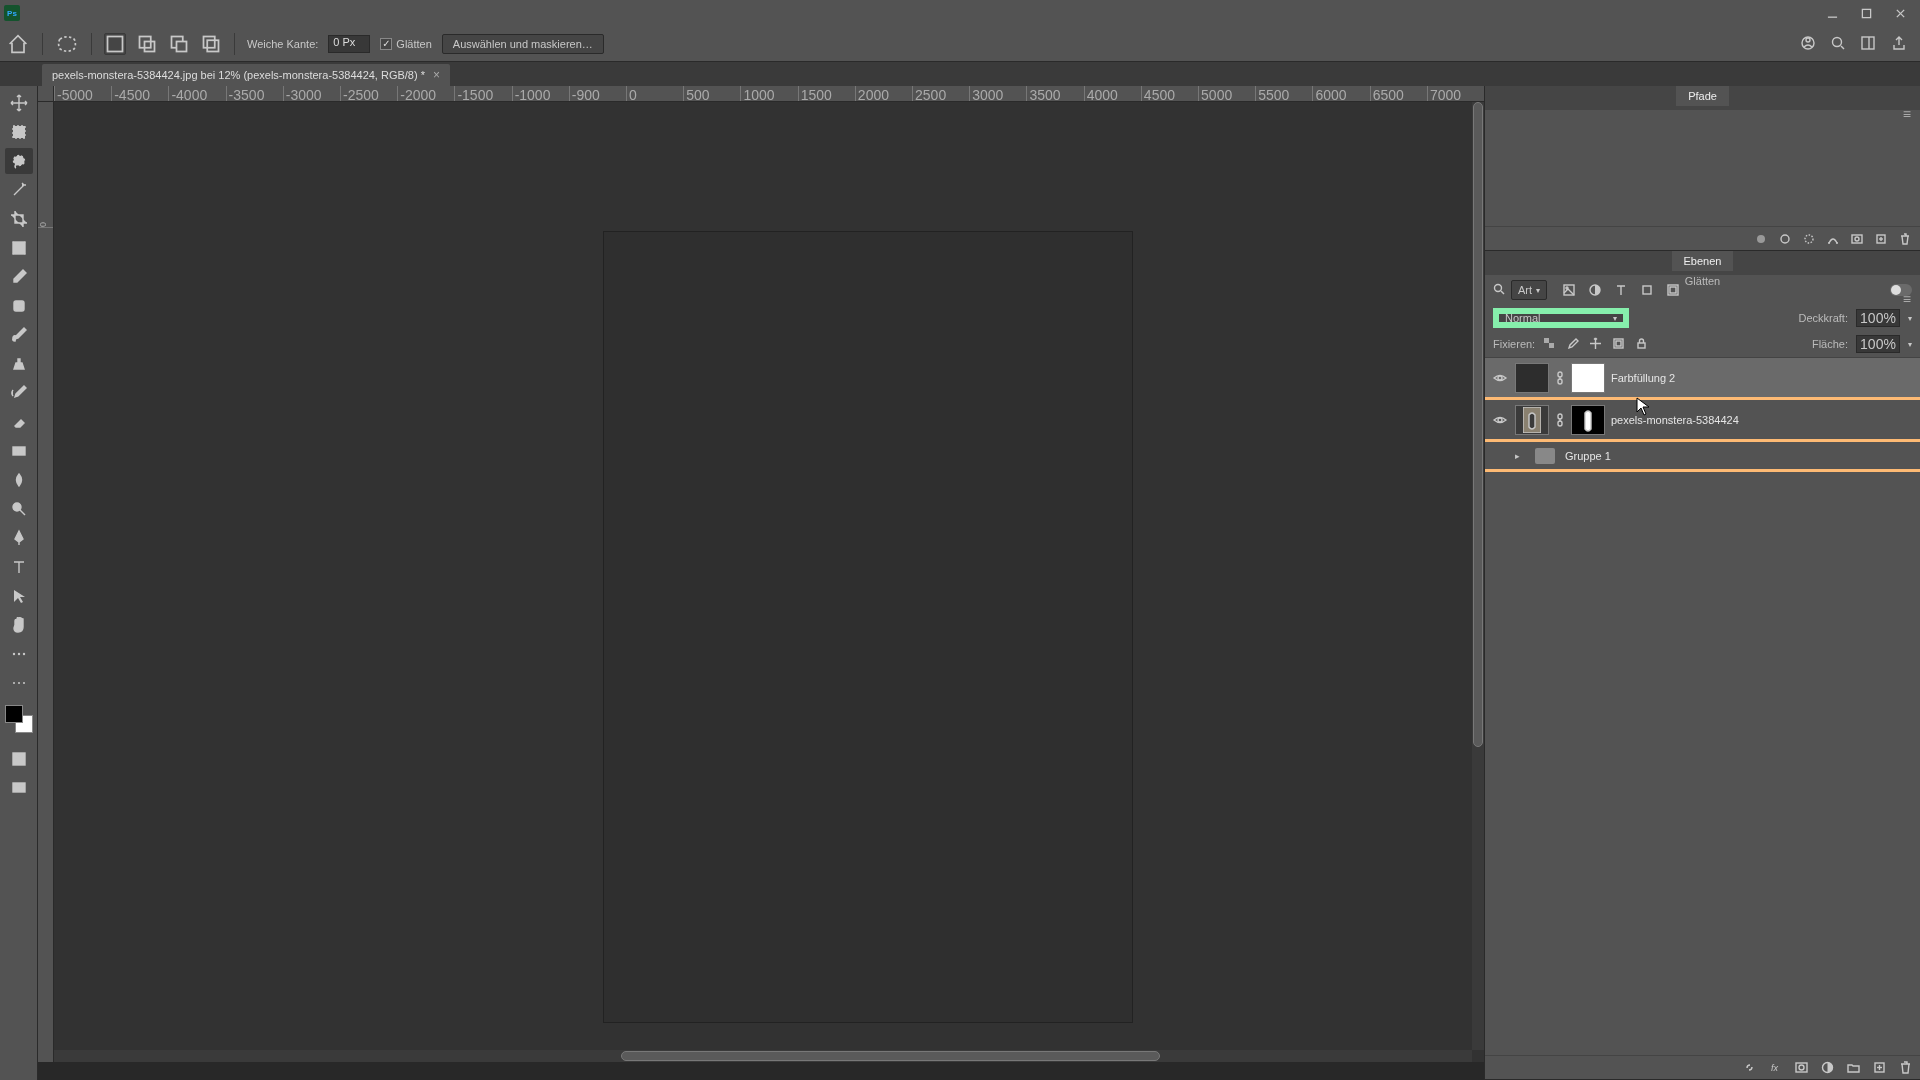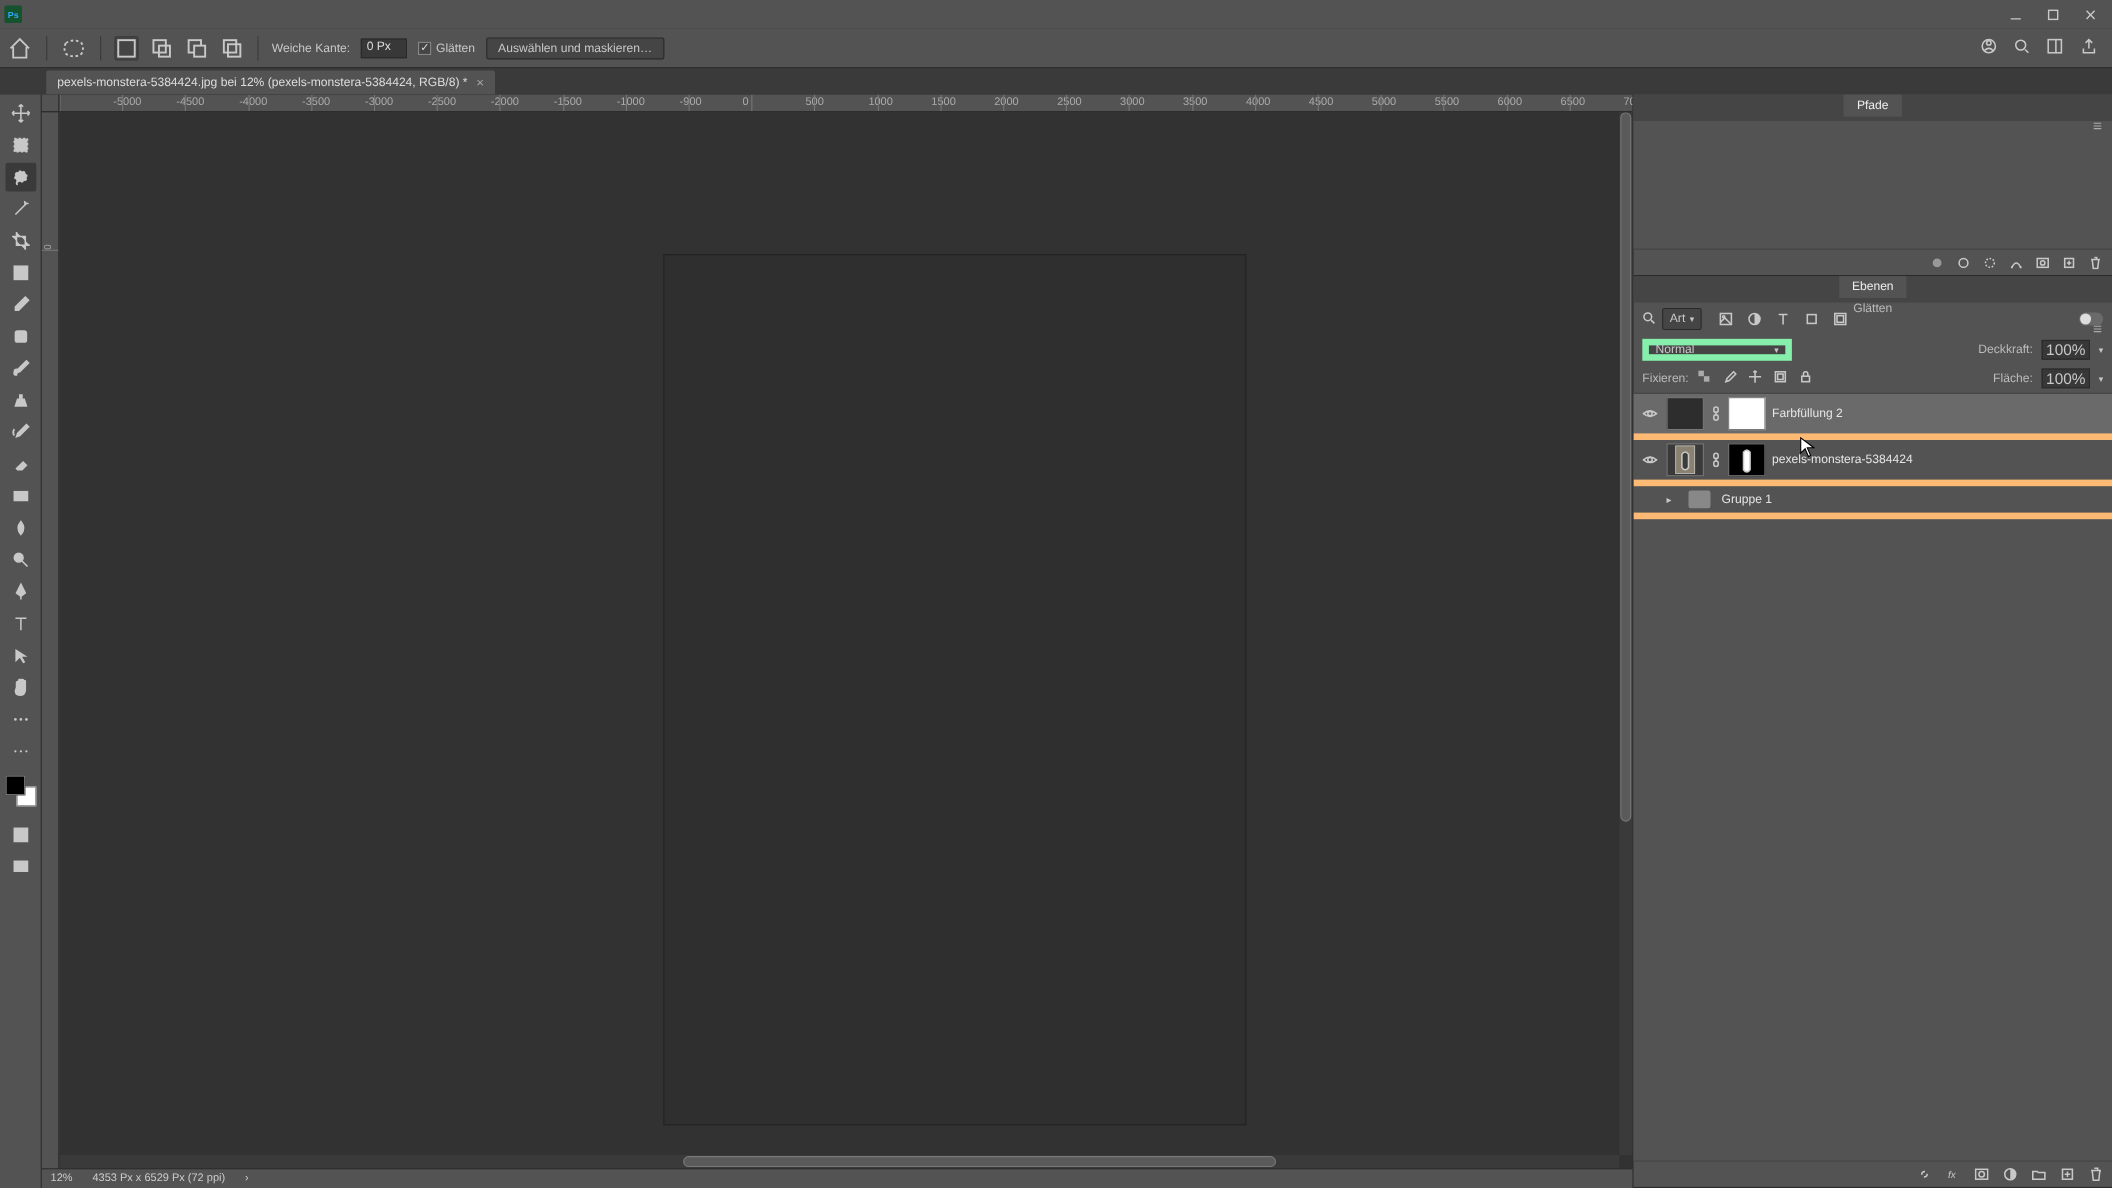--- a/index.html
+++ b/index.html
@@ -44,21 +44,21 @@
 .fb-swatch { position:relative; width:28px; height:28px; margin-top:6px;}
 .fb-swatch .fg{position:absolute; top:0; left:0; width:18px; height:18px; background:#000; border:1px solid #888;}
 .fb-swatch .bg{position:absolute; bottom:0; right:0; width:18px; height:18px; background:#fff; border:1px solid #888;}
 
 
 .canvas-area { flex:1; background:#282828; position:relative; display:flex; flex-direction:column;}
 .ruler-corner{ position:absolute; top:0; left:0; width:16px; height:16px; background:#535353; border-right:1px solid #2a2a2a; border-bottom:1px solid #2a2a2a; z-index:3;}
 .ruler-h { position:absolute; top:0; left:16px; right:0; height:16px; background:#535353; border-bottom:1px solid #2a2a2a; z-index:2; overflow:hidden;}
 .ruler-h .ticks{ position:absolute; inset:0; display:flex; }
 .ruler-h .tick{ position:relative; width:61px; border-left:1px solid #777; height:100%; }
-.ruler-h .tick span{ position:absolute; top:1px; left:2px; font-size:10px; color:#aaa;margin-left:46px;}
+.ruler-h .tick span{ position:absolute; top:1px; left:2px; font-size:14px; color:#aaa;}
 .ruler-v { position:absolute; top:16px; left:0; bottom:18px; width:16px; background:#535353; border-right:1px solid #2a2a2a; z-index:2;}
 .ruler-v .vtick{ position:absolute; left:0; right:0; border-top:1px solid #777; font-size:9px; color:#aaa; padding-left:2px; writing-mode:vertical-rl; transform:rotate(180deg); text-align:right;}
 .canvas-viewport{ position:absolute; top:16px; left:16px; right:0; bottom:18px; background:#323232; overflow:hidden;}
 .canvas-doc{ position:absolute; top:130px; left:550px; width:528px; height:790px; background:#2f2f2f; box-shadow:0 0 0 1px #222;}
 .scroll-h{position:absolute; left:16px; right:12px; bottom:18px; height:12px; background:#3a3a3a;}
 .scroll-h .thumb{position:absolute; top:1px; height:10px; left:40%; width:38%; background:#5a5a5a; border-radius:5px;}
 .scroll-v{position:absolute; top:16px; right:0; bottom:30px; width:12px; background:#3a3a3a;}
 .scroll-v .thumb{position:absolute; left:1px; width:10px; top:0; height:68%; background:#5a5a5a; border-radius:5px;}
 .status-bar{ position:absolute; bottom:0; left:0; right:0; height:18px; background:#535353; border-top:1px solid #2a2a2a; display:flex; align-items:center; padding:0 8px; gap:18px; font-size:10px; color:#ccc;}
 
@@ -82,21 +82,21 @@
 .filter-icons{ display:flex; gap:10px; margin-left:8px; align-items:center;}
 .filter-icons .fi{ width:16px; height:16px; display:flex; align-items:center; justify-content:center;}
 .filter-toggle{ margin-left:auto; width:22px; height:12px; background:#6a6a6a; border-radius:6px; position:relative;}
 .filter-toggle::after{content:""; position:absolute; top:1px; left:1px; width:10px; height:10px; background:#ddd; border-radius:50%;}
 .blend-row, .lock-row{ display:flex; align-items:center; height:26px; padding:0 8px; gap:8px;}
 .blend-dd{ width:136px; height:20px; background:#454545; border:6px solid #86efac; display:flex; align-items:center; padding:0 6px; justify-content:space-between;}
 .small-lbl{ color:#bbb; font-size:11px;}
 .pct-box{ width:44px; height:18px; background:#383838; border:1px solid #2a2a2a; text-align:center; line-height:16px; font-size:14px;}
 .lock-icons{ display:flex; gap:10px;}
 .layer-list{ flex:1; overflow:auto; background:#535353; border-top:1px solid #444;}
-.layer-row{ display:flex; align-items:center; height:42px; border-bottom:6px solid #fdba74; padding:0 6px; gap:6px;}
+.layer-row{ display:flex; align-items:center; height:42px; border-bottom:3px solid #fdba74; padding:0 6px; gap:6px;}
 .layer-row.selected{ background:#6a6a6a;}
 .vis-eye{ width:18px; height:18px; display:flex; align-items:center; justify-content:center;}
 .vis-eye.off svg{opacity:0;}
 .thumb{ width:34px; height:30px; background:#3a3a3a; border:1px solid #787878; position:relative;}
 .thumb.white{ background:#fff;}
 .thumb.dark{ background:#2d2d2d;}
 .thumb .inner-mask{position:absolute; inset:0; display:flex; align-items:center; justify-content:center;}
 .link-icon{width:10px; display:flex; align-items:center; justify-content:center;}
 .layer-name{ font-size:11px; color:#e5e5e5;}
 .group-row{ height:30px;}
@@ -430,25 +430,20 @@
     </div>
     <div class="canvas-viewport">
       <div class="canvas-doc"></div>
     </div>
     <div class="scroll-v">
         <div class="thumb"></div>
       </div>
     <div class="scroll-h">
         <div class="thumb"></div>
       </div>
-    <div class="status-bar">
-      <span>12%</span>
-      <span>4353 Px x 6529 Px (72 ppi)</span>
-      <span>›</span>
-    </div>
   </div>
 
   <div class="panels-col">
 
     <div class="panel-group">
       <div class="panel-tabs">
         <div class="panel-tab active">Pfade</div>
         <div class="panel-menu-dots">≡</div>
       </div>
       <div class="panel-body pfade-body"></div>

